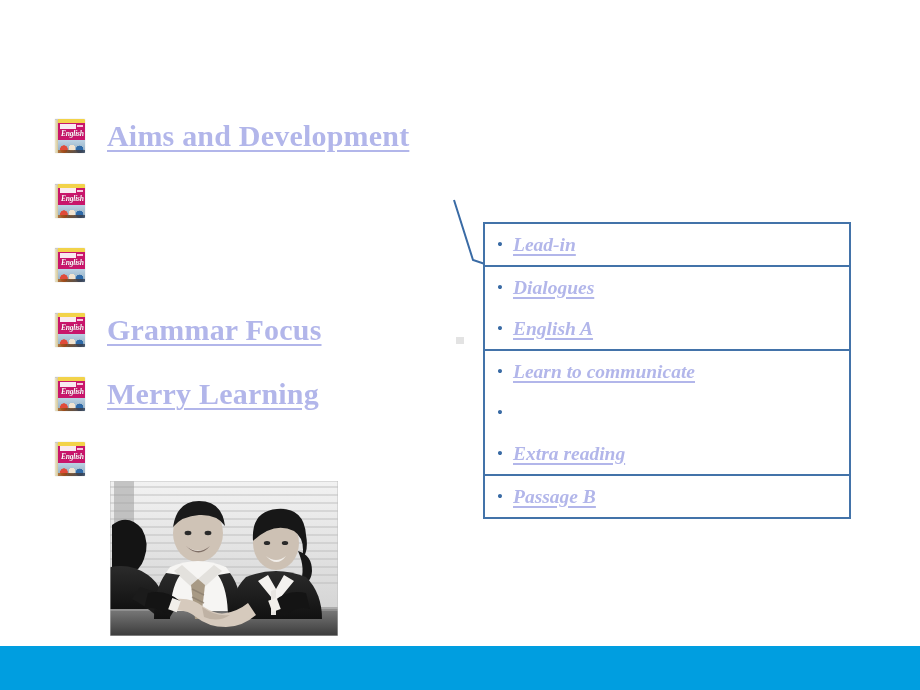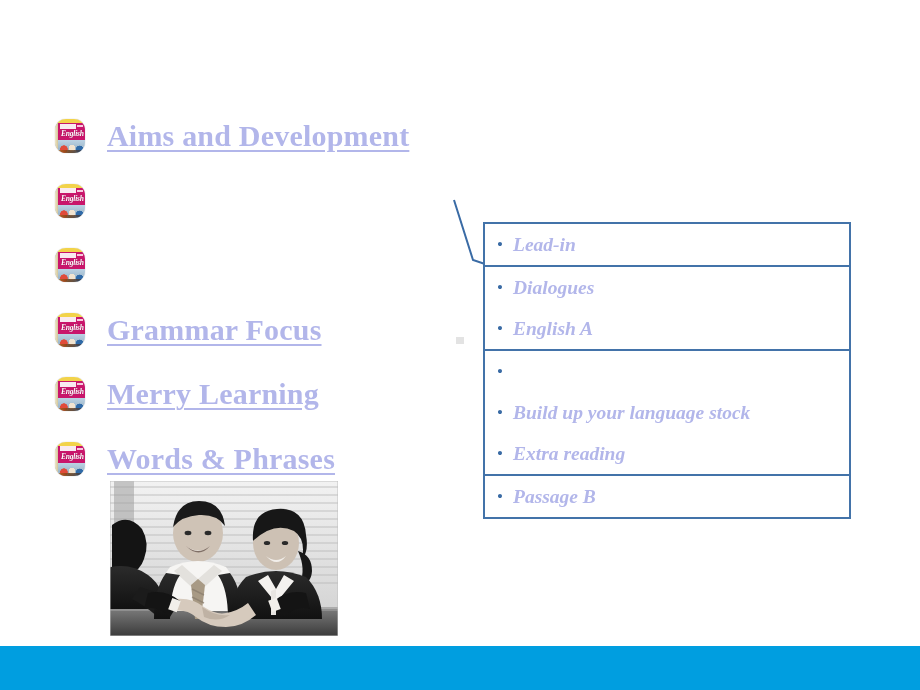--- a/index.html
+++ b/index.html
@@ -31,21 +31,21 @@
     height: 64.5px;
     display: flex;
     align-items: center;
   }
   .book-icon {
     position: relative;
     width: 30px;
     height: 34px;
     flex: 0 0 30px;
     margin-right: 22px;
-    border-radius: 11px;
+    border-radius: 1px;
     overflow: hidden;
     box-shadow: 0 0 1px rgba(0,0,0,.35);
     background: #c9c9c9;
   }
   
   .book-icon .spine {
     position: absolute;
     left: 0; top: 1px;
     width: 4px; height: 33px;
     background: linear-gradient(to right,#efe6c8,#d8cda4 60%,#bdb289);
@@ -181,20 +181,21 @@
     line-height: 1;
     color: #3a6ba5;
     text-align: left;
   }
   .sub-text {
     font-size: 19.5px;
     line-height: 22px;
     font-style: italic;
     font-weight: bold;
     color: #b2b6ea;
+    text-decoration: underline;
     text-decoration-thickness: 1.5px;
     text-underline-offset: 3px;
     white-space: nowrap;
     cursor: pointer;
   }
 
   
   #photo {
     position: absolute;
     left: 110px;
@@ -312,21 +313,20 @@
           <span class="band-top"></span>
           <span class="band-magenta"></span>
           <span class="cn-title"></span>
           <span class="cn-sub"></span>
           <span class="script">English</span>
           <span class="photo">
               <span class="photo-fringe"></span>
             </span>
         </span>
       </span>
-      <span class="menu-label link">Words &amp; Phrases</span>
     </div>
 
   </div>
 
   <svg id="connector" viewBox="0 0 60 80" xmlns="http://www.w3.org/2000/svg">
     <polyline points="14,2 33,62 45,66 45,80" fill="none" stroke="#3a6ba5" stroke-width="2"></polyline>
   </svg>
 
   <div id="gray-marker"></div>
 
@@ -346,24 +346,24 @@
       </div>
       <div class="sub-item">
         <span class="sub-bullet">•</span>
         <span class="sub-text">English A</span>
       </div>
     </div>
 
     <div class="group">
       <div class="sub-item">
         <span class="sub-bullet">•</span>
-      </div>
-      <div class="sub-item">
-        <span class="sub-bullet">•</span>
-        <span class="sub-text">Build up your language stock</span>
+        <span class="sub-text">Learn to communicate</span>
+      </div>
+      <div class="sub-item">
+        <span class="sub-bullet">•</span>
       </div>
       <div class="sub-item">
         <span class="sub-bullet">•</span>
         <span class="sub-text">Extra reading</span>
       </div>
     </div>
 
     <div class="group">
       <div class="sub-item">
         <span class="sub-bullet">•</span>

